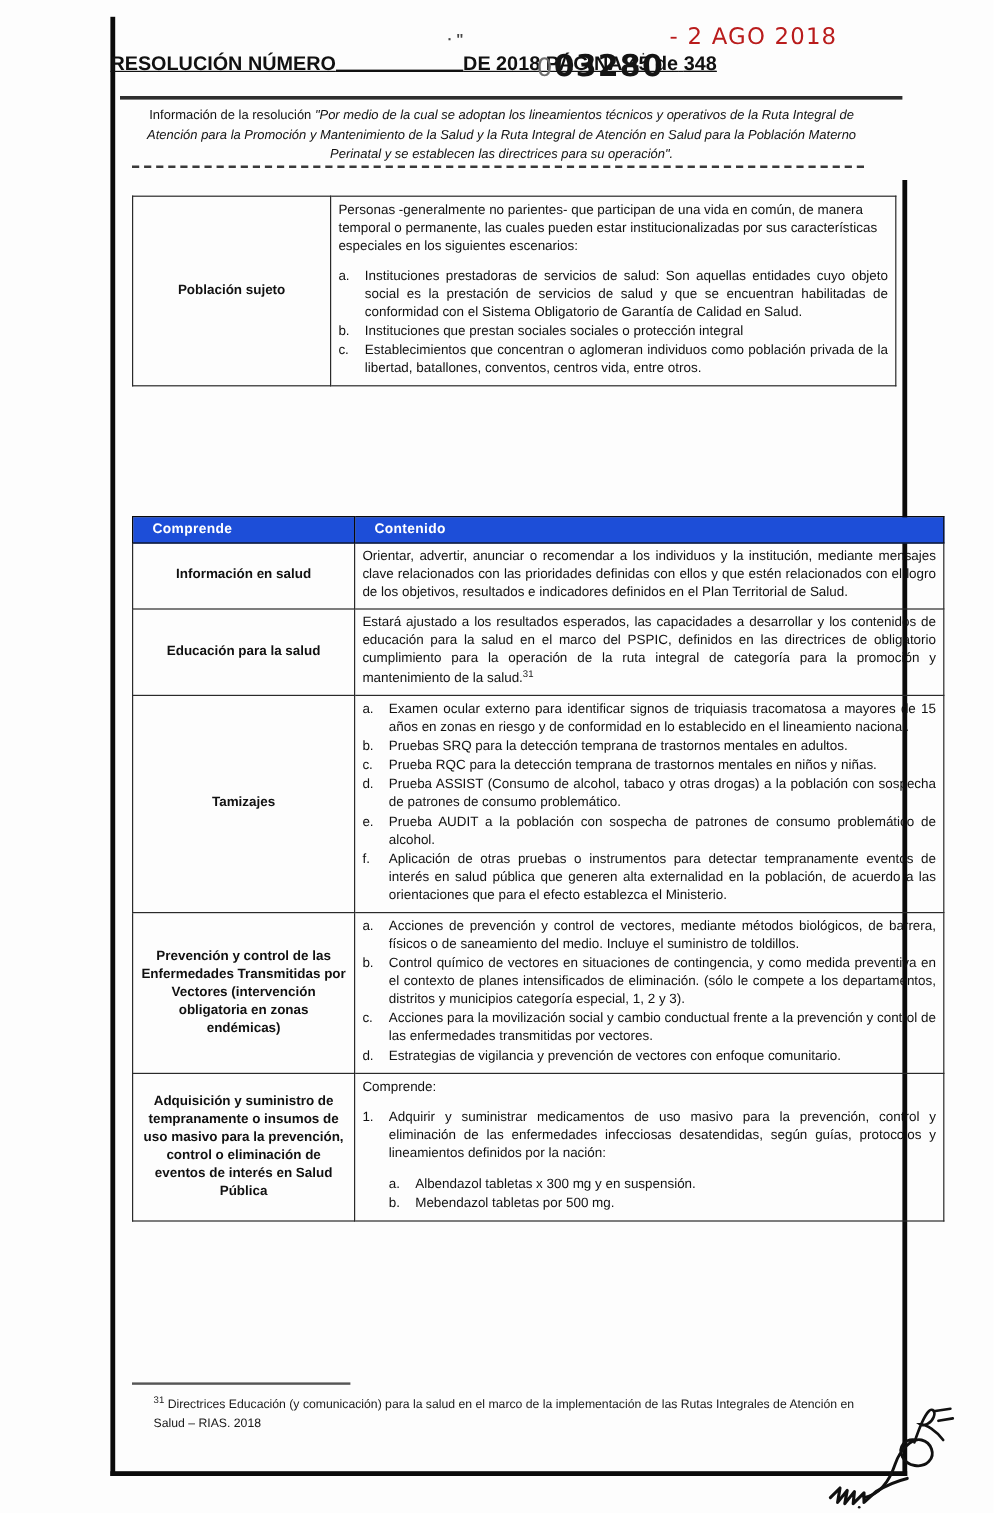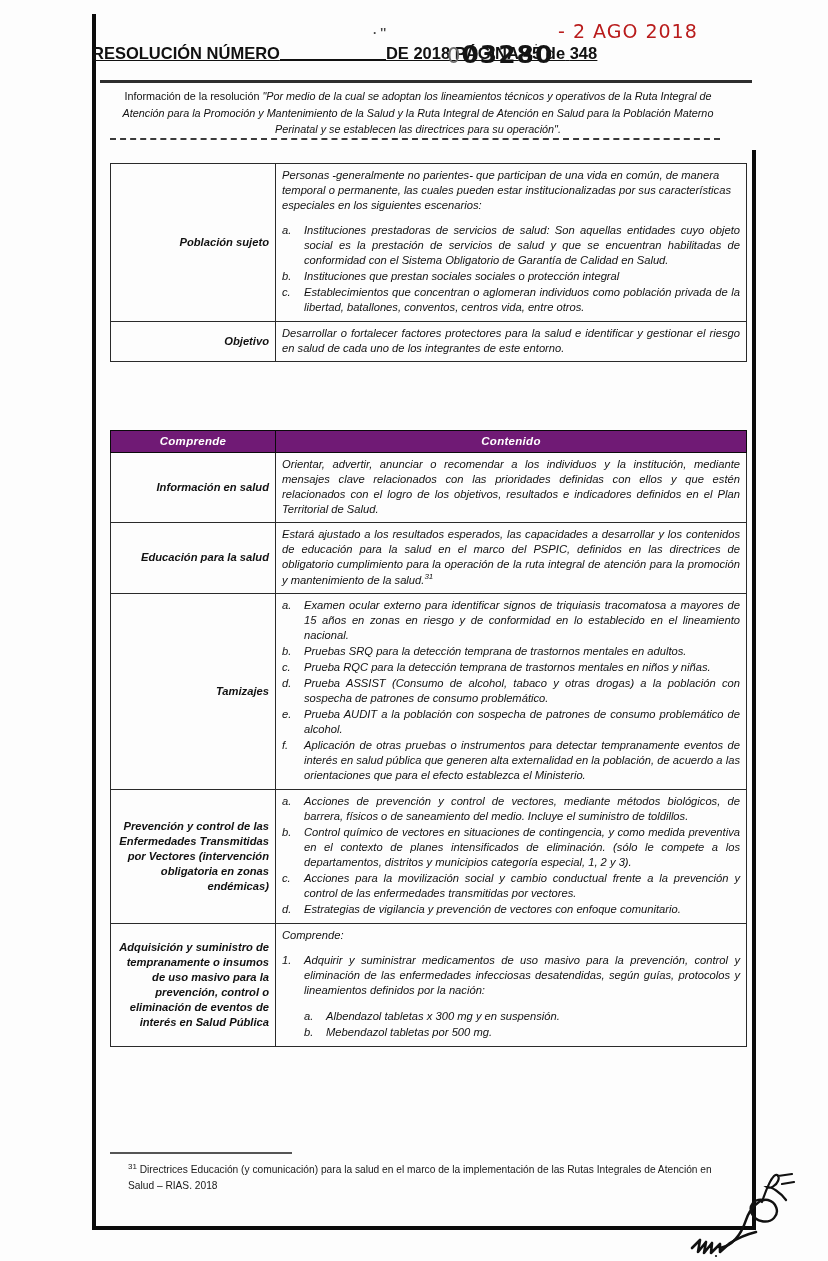--- a/index.html
+++ b/index.html
@@ -124,25 +124,24 @@
     position: absolute;
     border-collapse: collapse;
     table-layout: fixed;
     font-size: 11.2px;
   }
   .tbl td {
     border: 1px solid #2a2a2a;
     vertical-align: top;
     padding: 4px 6px 5px 6px;
     line-height: 1.34;
-    font-style: italic;
   }
   .col-label {
     width: 152px;
-    text-align: right;
+    text-align: center;
     font-weight: bold;
     vertical-align: middle !important;
   }
   .col-body { width: 458px; }
   .just { text-align: justify; }
 
   .lst {
     margin: 0;
     padding: 0;
     list-style: none;
@@ -159,25 +158,25 @@
   .lst li .tx {
     flex: 1 1 auto;
     text-align: justify;
     text-justify: inter-word;
   }
   .indent-sub { padding-left: 22px; }
   .gap { height: 10px; }
 
   
   .band td {
-    background: #701a75;
+    background: #1d4ed8;
     color: #ffffff;
     font-weight: bold;
-    text-align: center;
-    padding: 3px 6px;
+    text-align: left;
+    padding: 3px 16px;
     border: 1px solid #0a0a0a;
     letter-spacing: 0.3px;
     font-size: 11.5px;
     vertical-align: middle !important;
   }
 
   sup { font-size: 8px; vertical-align: super; }
 
   
   .fn-rule {
@@ -246,42 +245,38 @@
                 <span class="mk">b.</span>
                 <span class="tx">Instituciones que prestan sociales sociales o protección integral</span>
               </li>
             <li>
                 <span class="mk">c.</span>
                 <span class="tx">Establecimientos que concentran o aglomeran individuos como población privada de la libertad, batallones, conventos, centros vida, entre otros.</span>
               </li>
           </ul>
         </td>
       </tr>
-      <tr>
-        <td class="col-label">Objetivo</td>
-        <td class="col-body just">Desarrollar o fortalecer factores protectores para la salud e identificar y gestionar el riesgo en salud de cada uno de los integrantes de este entorno.</td>
-      </tr>
     </tbody>
   </table>
 
   <table class="tbl" style="left:110px; top:430px; width:612px;">
     <tbody>
       <tr class="band">
         <td class="col-label">Comprende</td>
         <td class="col-body">Contenido</td>
       </tr>
 
       <tr>
         <td class="col-label">Información en salud</td>
         <td class="col-body just">Orientar, advertir, anunciar o recomendar a los individuos y la institución, mediante mensajes clave relacionados con las prioridades definidas con ellos y que estén relacionados con el logro de los objetivos, resultados e indicadores definidos en el Plan Territorial de Salud.</td>
       </tr>
 
       <tr>
         <td class="col-label">Educación para la salud</td>
-        <td class="col-body just"><span>Estará ajustado a los resultados esperados, las capacidades a desarrollar y los contenidos de educación para la salud en el marco del PSPIC, definidos en las directrices de obligatorio cumplimiento para la operación de la ruta integral de atención para la promoción y mantenimiento de la salud.</span><sup>31</sup></td>
+        <td class="col-body just"><span>Estará ajustado a los resultados esperados, las capacidades a desarrollar y los contenidos de educación para la salud en el marco del PSPIC, definidos en las directrices de obligatorio cumplimiento para la operación de la ruta integral de categoría para la promoción y mantenimiento de la salud.</span><sup>31</sup></td>
       </tr>
 
       <tr>
         <td class="col-label">Tamizajes</td>
         <td class="col-body">
           <ul class="lst">
             <li>
                 <span class="mk">a.</span>
                 <span class="tx">Examen ocular externo para identificar signos de triquiasis tracomatosa a mayores de 15 años en zonas en riesgo y de conformidad en lo establecido en el lineamiento nacional.</span>
               </li>

